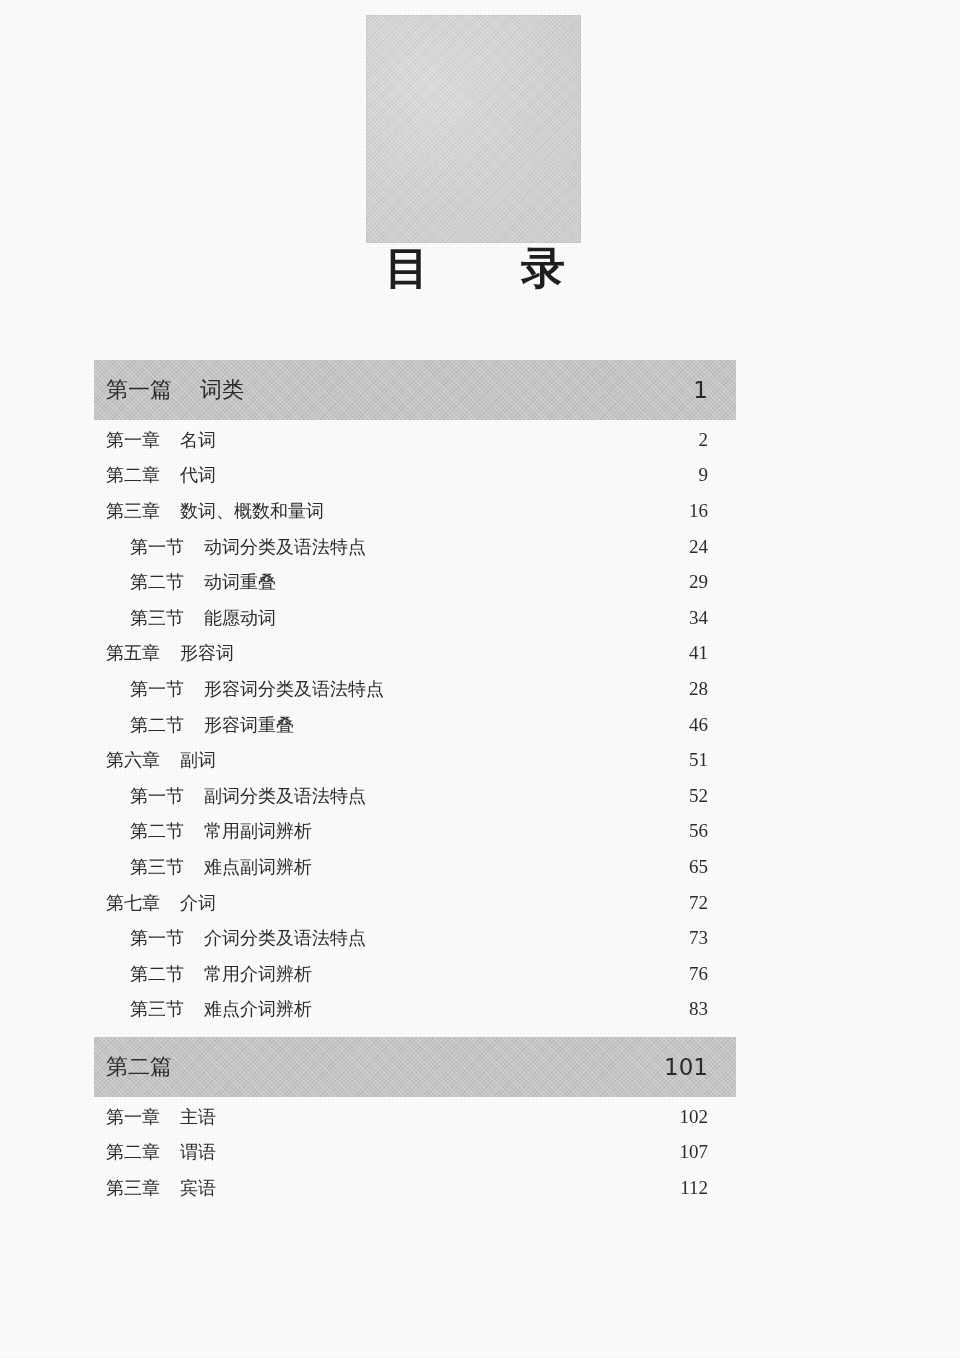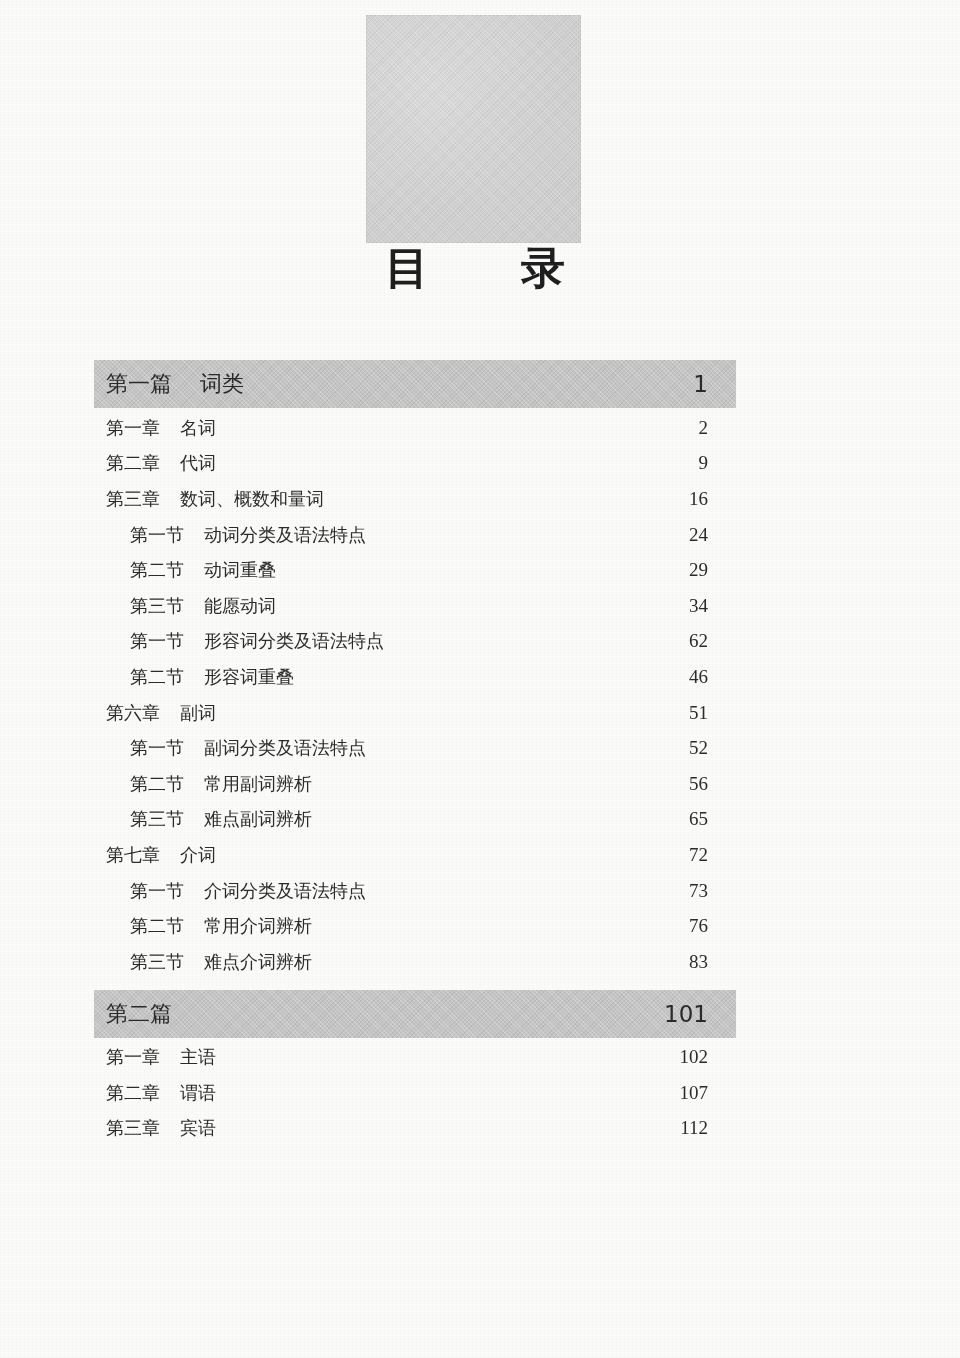--- a/index.html
+++ b/index.html
@@ -57,21 +57,21 @@
       color: #1e1e1e;
       letter-spacing: 0;
     }
     .toc {
       position: absolute;
       left: 94px;
       top: 360px;
       width: 642px;
     }
     .part-row {
-      height: 48px;
+      height: 60px;
       background-color: #c4c4c4;
       background-image:
         repeating-linear-gradient(45deg, rgba(255,255,255,0.22) 0px, rgba(255,255,255,0.22) 1px, transparent 1px, transparent 3px),
         repeating-linear-gradient(-45deg, rgba(0,0,0,0.06) 0px, rgba(0,0,0,0.06) 1px, transparent 1px, transparent 3px);
       display: flex;
       align-items: center;
       justify-content: space-between;
       padding: 0 28px 0 12px;
       box-sizing: border-box;
       font-family: "DejaVu Sans", "Liberation Sans", sans-serif;
@@ -179,26 +179,33 @@
       </div>
     <span class="page">29</span>
   </div>
   <div class="row section">
     <div class="label-group">
         <span class="num">第三节</span>
         <span>能愿动词</span>
       </div>
     <span class="page">34</span>
   </div>
+  <div class="row chapter">
+    <div class="label-group">
+        <span class="num">第五章</span>
+        <span>形容词</span>
+      </div>
+    <span class="page">41</span>
+  </div>
   <div class="row section">
     <div class="label-group">
         <span class="num">第一节</span>
         <span>形容词分类及语法特点</span>
       </div>
-    <span class="page">62</span>
+    <span class="page">28</span>
   </div>
   <div class="row section">
     <div class="label-group">
         <span class="num">第二节</span>
         <span>形容词重叠</span>
       </div>
     <span class="page">46</span>
   </div>
   <div class="row chapter">
     <div class="label-group">

